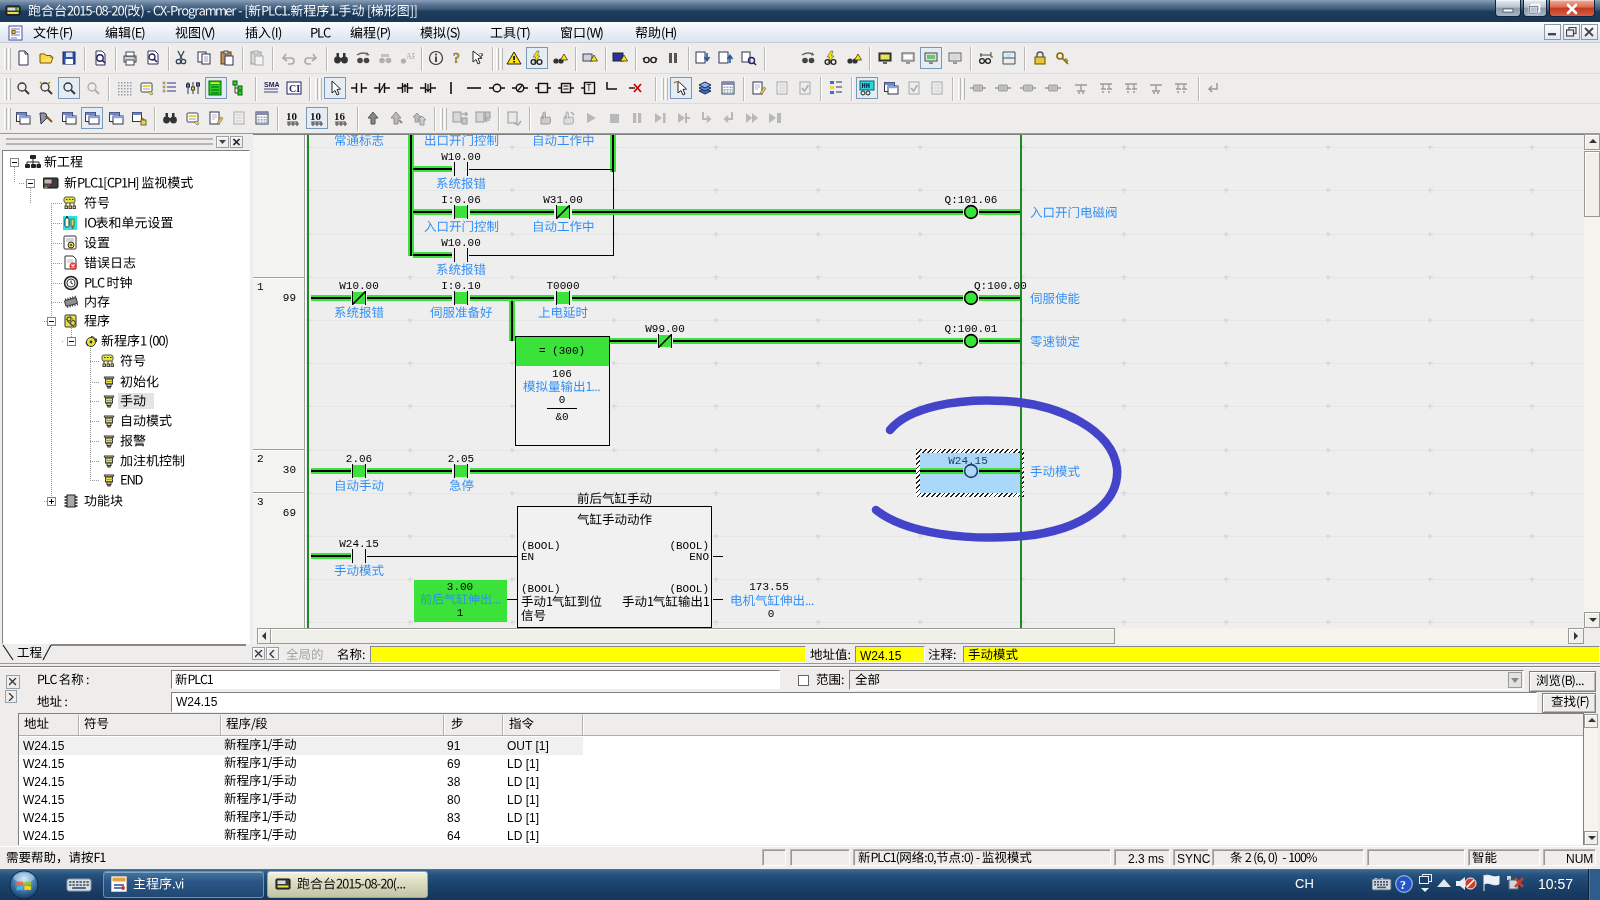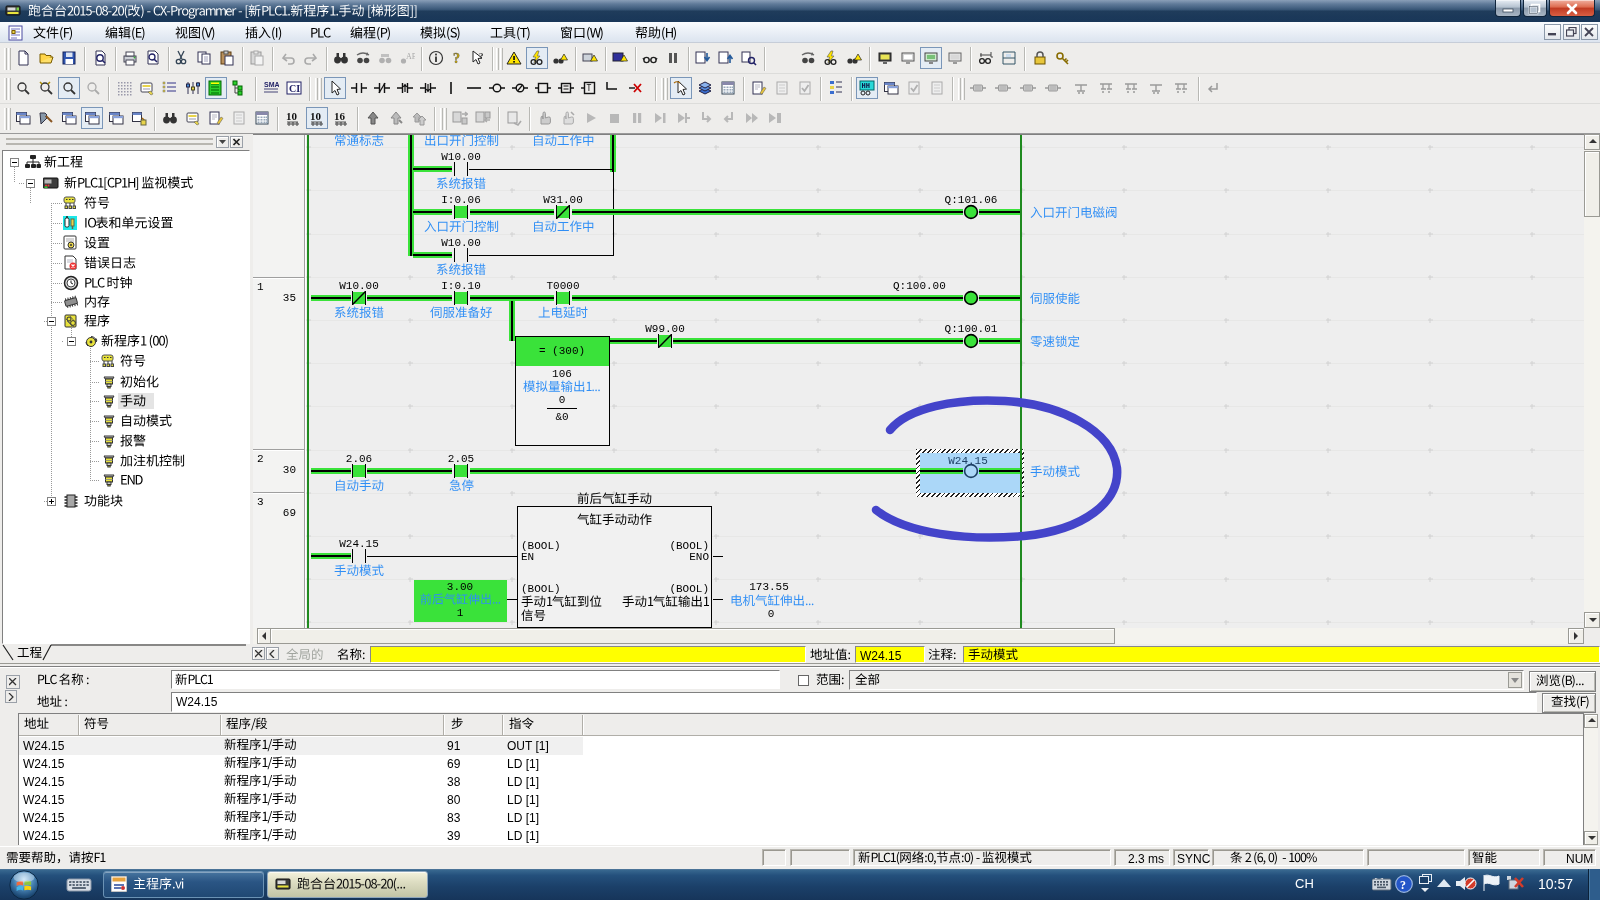--- a/index.html
+++ b/index.html
@@ -1513,21 +1513,21 @@
 <div class="a" style="left:253px;top:135px;width:51px;height:493px;background:#f3f3f2"></div>
 <div class="a" style="left:304px;top:135px;width:1px;height:493px;background:#9f9f9f"></div>
 <div class="a" style="left:305px;top:135px;width:1px;height:493px;background:#fff"></div>
 <div class="a" style="left:253px;top:277px;width:51px;height:1px;background:#9f9f9f"></div>
 <div class="a" style="left:253px;top:278px;width:51px;height:1px;background:#fff"></div>
 <div class="a" style="left:253px;top:449px;width:51px;height:1px;background:#9f9f9f"></div>
 <div class="a" style="left:253px;top:450px;width:51px;height:1px;background:#fff"></div>
 <div class="a" style="left:253px;top:492px;width:51px;height:1px;background:#9f9f9f"></div>
 <div class="a" style="left:253px;top:493px;width:51px;height:1px;background:#fff"></div>
 <div class="a m" style="left:257.0px;top:281px;font-size:11px;">1</div>
-<div class="a m" style="left:282.8px;top:292px;font-size:11px;">35</div>
+<div class="a m" style="left:282.8px;top:292px;font-size:11px;">99</div>
 <div class="a m" style="left:257.0px;top:453px;font-size:11px;">2</div>
 <div class="a m" style="left:282.8px;top:464px;font-size:11px;">30</div>
 <div class="a m" style="left:257.0px;top:496px;font-size:11px;">3</div>
 <div class="a m" style="left:282.8px;top:507px;font-size:11px;">69</div>
 <svg class="z" style="left:334.0px;top:134.0px;width:51.0px;height:13.2px;">
     <g transform="translate(0,11.00) scale(0.0125)" fill="#2f8ef5">
       <use href="#g91" x="0"></use>
       <use href="#g92" x="1000"></use>
       <use href="#g93" x="2000"></use>
       <use href="#g70" x="3000"></use>
@@ -1646,21 +1646,21 @@
 <div class="a" style="left:555.6px;top:290.8px;width:1.6px;height:14.6px;background:#000"></div>
 <div class="a" style="left:568.8px;top:290.8px;width:1.6px;height:14.6px;background:#000"></div>
 <div class="a" style="left:572px;top:295px;width:391px;height:6px;background:linear-gradient(#3ae23a 0 2.4px,#000 2.4px 3.6px,#3ae23a 3.6px 6px)"></div>
 <svg class="a" style="left:963px;top:290px" width="16" height="16" viewBox="0 0 16 16">
     <circle cx="8" cy="8" r="6.4" fill="#3ae23a" stroke="#000" stroke-width="1.6"></circle>
   </svg>
 <div class="a" style="left:979px;top:295px;width:41px;height:6px;background:linear-gradient(#3ae23a 0 2.4px,#000 2.4px 3.6px,#3ae23a 3.6px 6px)"></div>
 <div class="a m" style="left:339.2px;top:280px;font-size:11px;color:#000">W10.00</div>
 <div class="a m" style="left:441.2px;top:280px;font-size:11px;color:#000">I:0.10</div>
 <div class="a m" style="left:546.5px;top:280px;font-size:11px;color:#000">T0000</div>
-<div class="a m" style="left:893px;top:280px;font-size:11px;color:#000">Q:100.00</div>
+<div class="a m" style="left:974px;top:280px;font-size:11px;color:#000">Q:100.00</div>
 <svg class="z" style="left:334.0px;top:306.0px;width:51.0px;height:13.2px;">
     <g transform="translate(0,11.00) scale(0.0125)" fill="#2f8ef5">
       <use href="#g99" x="0"></use>
       <use href="#g100" x="1000"></use>
       <use href="#g79" x="2000"></use>
       <use href="#g67" x="3000"></use>
     </g>
   </svg>
 <svg class="z" style="left:429.8px;top:306.0px;width:63.5px;height:13.2px;">
     <g transform="translate(0,11.00) scale(0.0125)" fill="#2f8ef5">
@@ -2160,21 +2160,21 @@
     <g transform="translate(0,11.00) scale(0.0125)" fill="#000">
       <use href="#g22" x="0"></use>
       <use href="#g25" x="1000"></use>
       <use href="#g26" x="2000"></use>
       <use href="#g5" x="3000"></use>
       <use href="#g146" x="3471"></use>
       <use href="#g27" x="3804"></use>
       <use href="#g28" x="4804"></use>
     </g>
   </svg>
-<div class="a t" style="left:447px;top:829px;font-size:12px">39</div>
+<div class="a t" style="left:447px;top:829px;font-size:12px">64</div>
 <div class="a t" style="left:507px;top:829px;font-size:12px">LD [1]</div>
 <div class="a" style="left:1584px;top:714px;width:14px;height:131px;background:#f4f3ee"></div>
 <div class="a" style="left:1584px;top:714px;width:14px;height:14px;background:#f0efe9;border:1px solid #9a9a94;box-shadow:inset 1px 1px 0 #fff"></div>
 <svg class="a" style="left:1585.5px;top:715px" width="11" height="12" viewBox="0 0 11 12">
     <polygon points="2,7 6,3 10,7" fill="#333"></polygon>
   </svg>
 <div class="a" style="left:1584px;top:831px;width:14px;height:14px;background:#f0efe9;border:1px solid #9a9a94;box-shadow:inset 1px 1px 0 #fff"></div>
 <svg class="a" style="left:1585.5px;top:832px" width="11" height="12" viewBox="0 0 11 12">
     <polygon points="2,4 6,8 10,4" fill="#333"></polygon>
   </svg>

